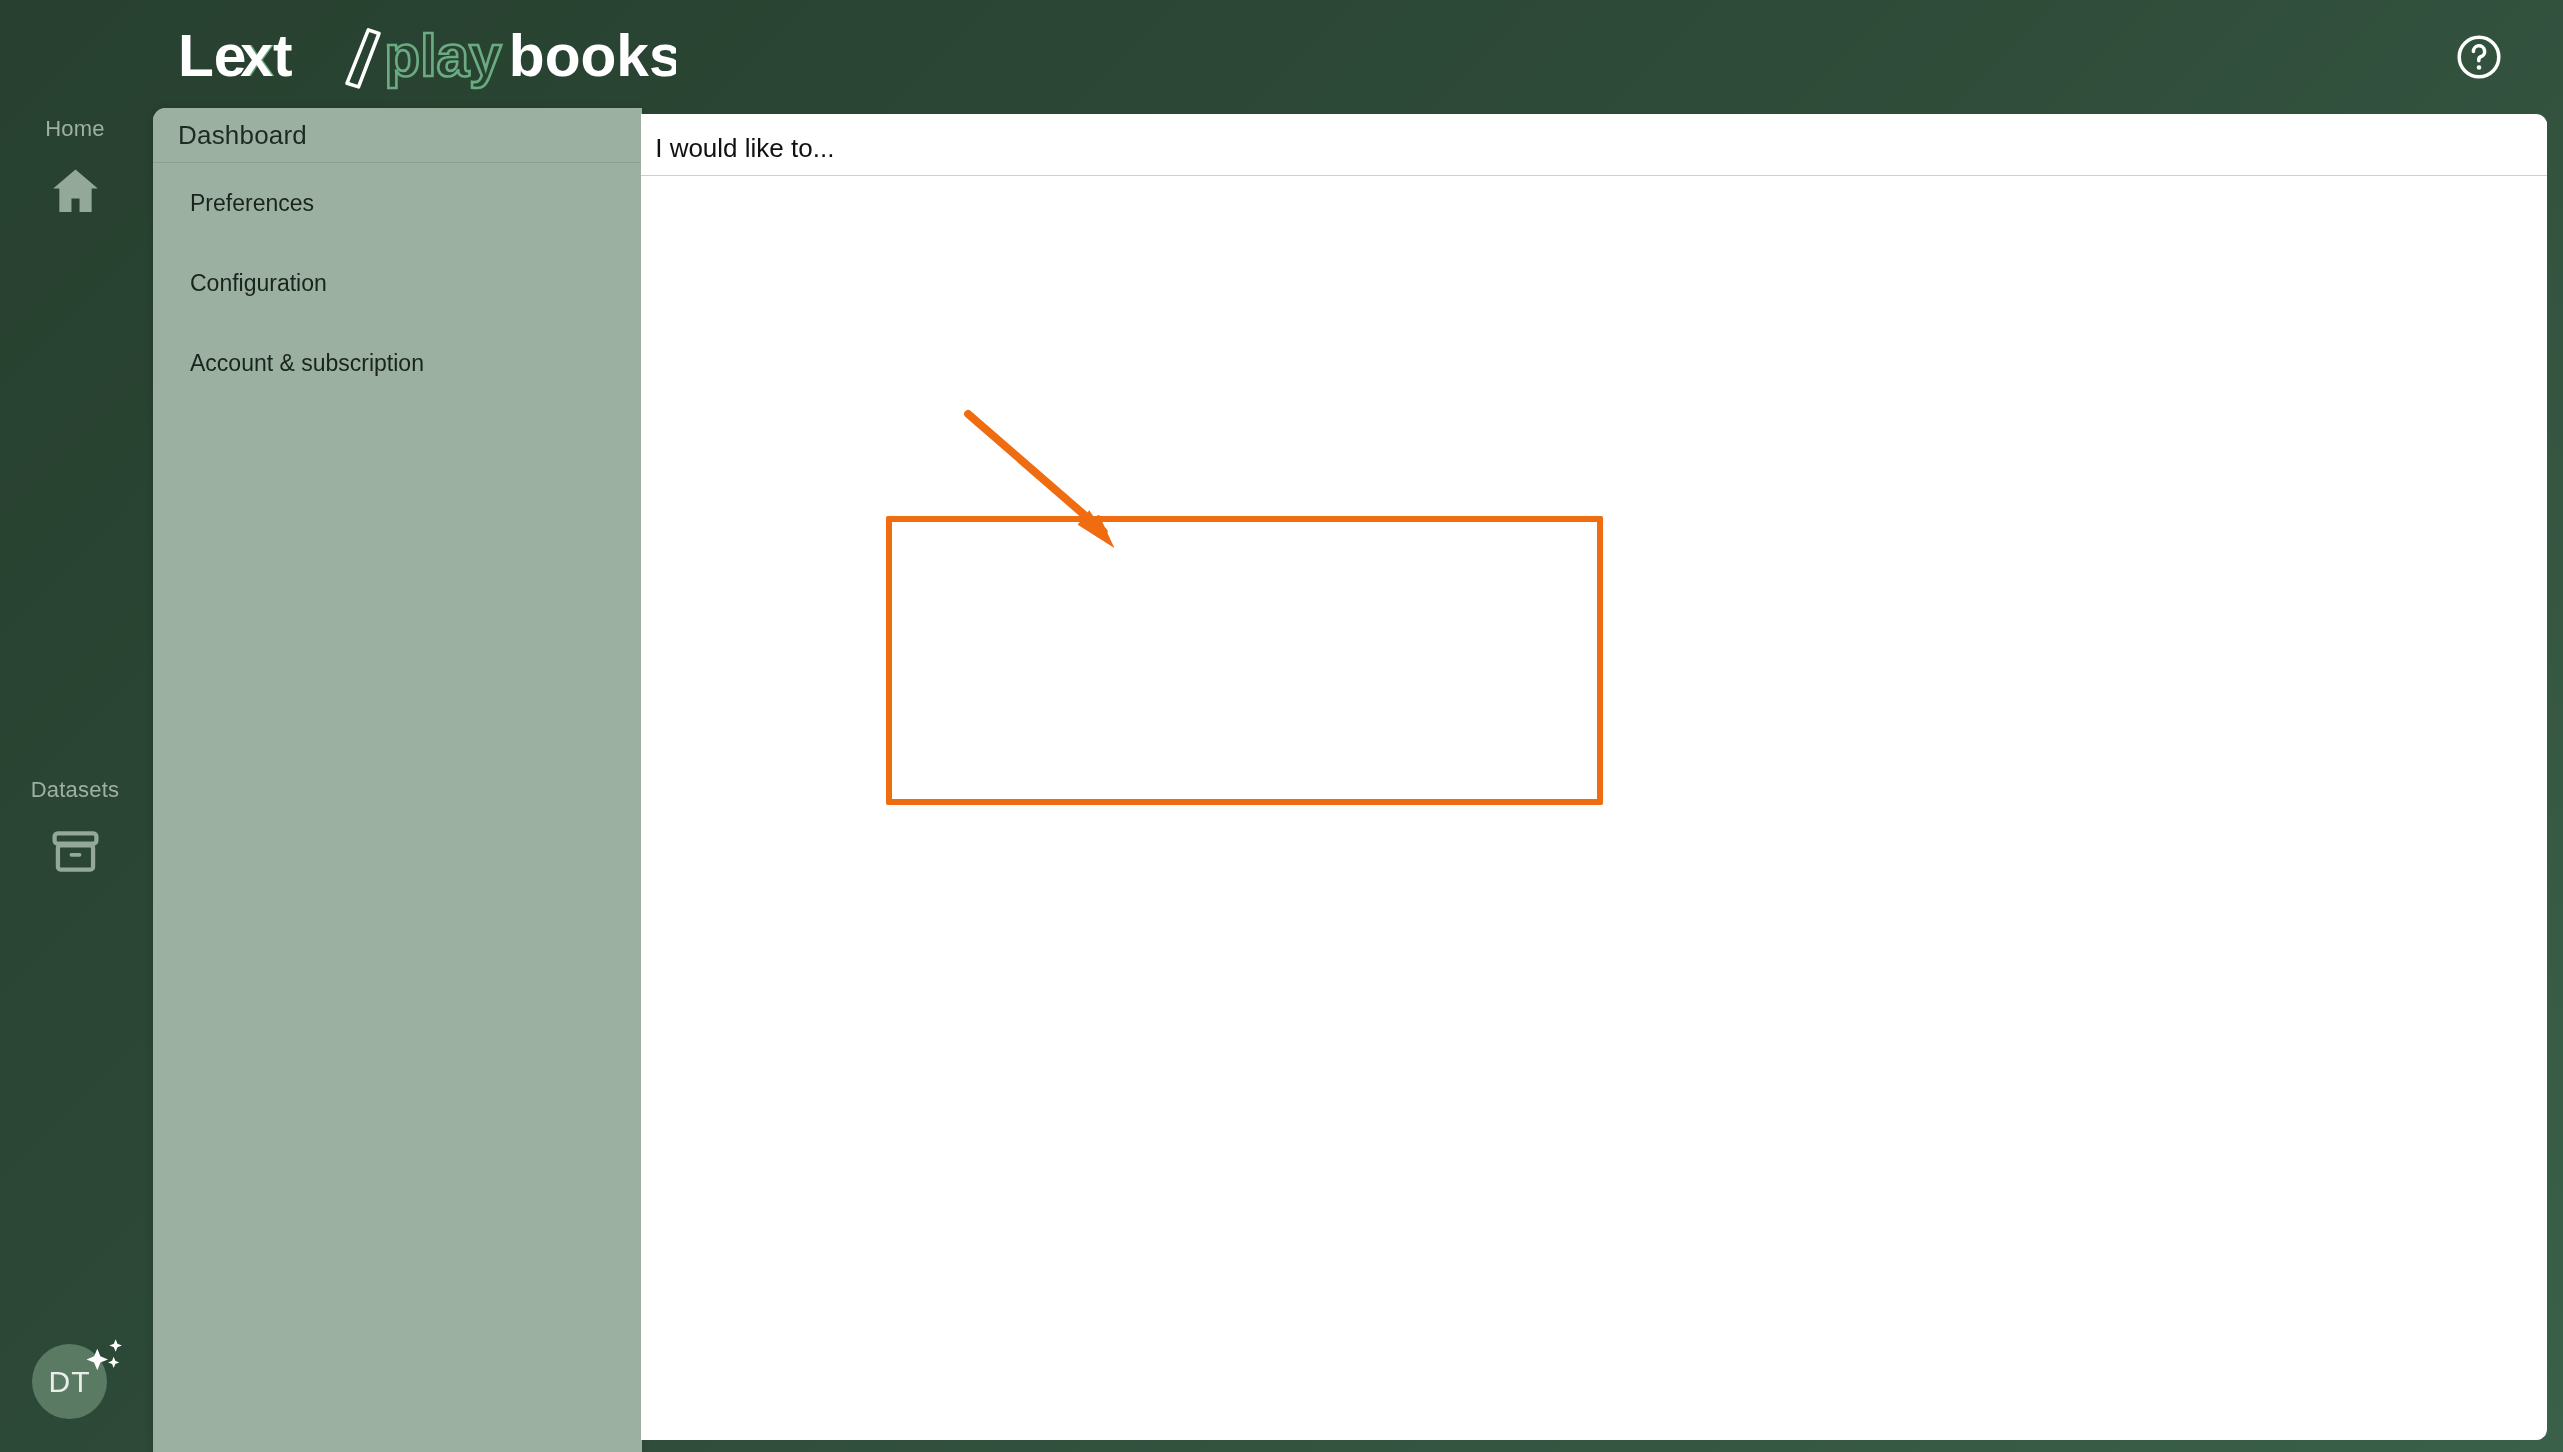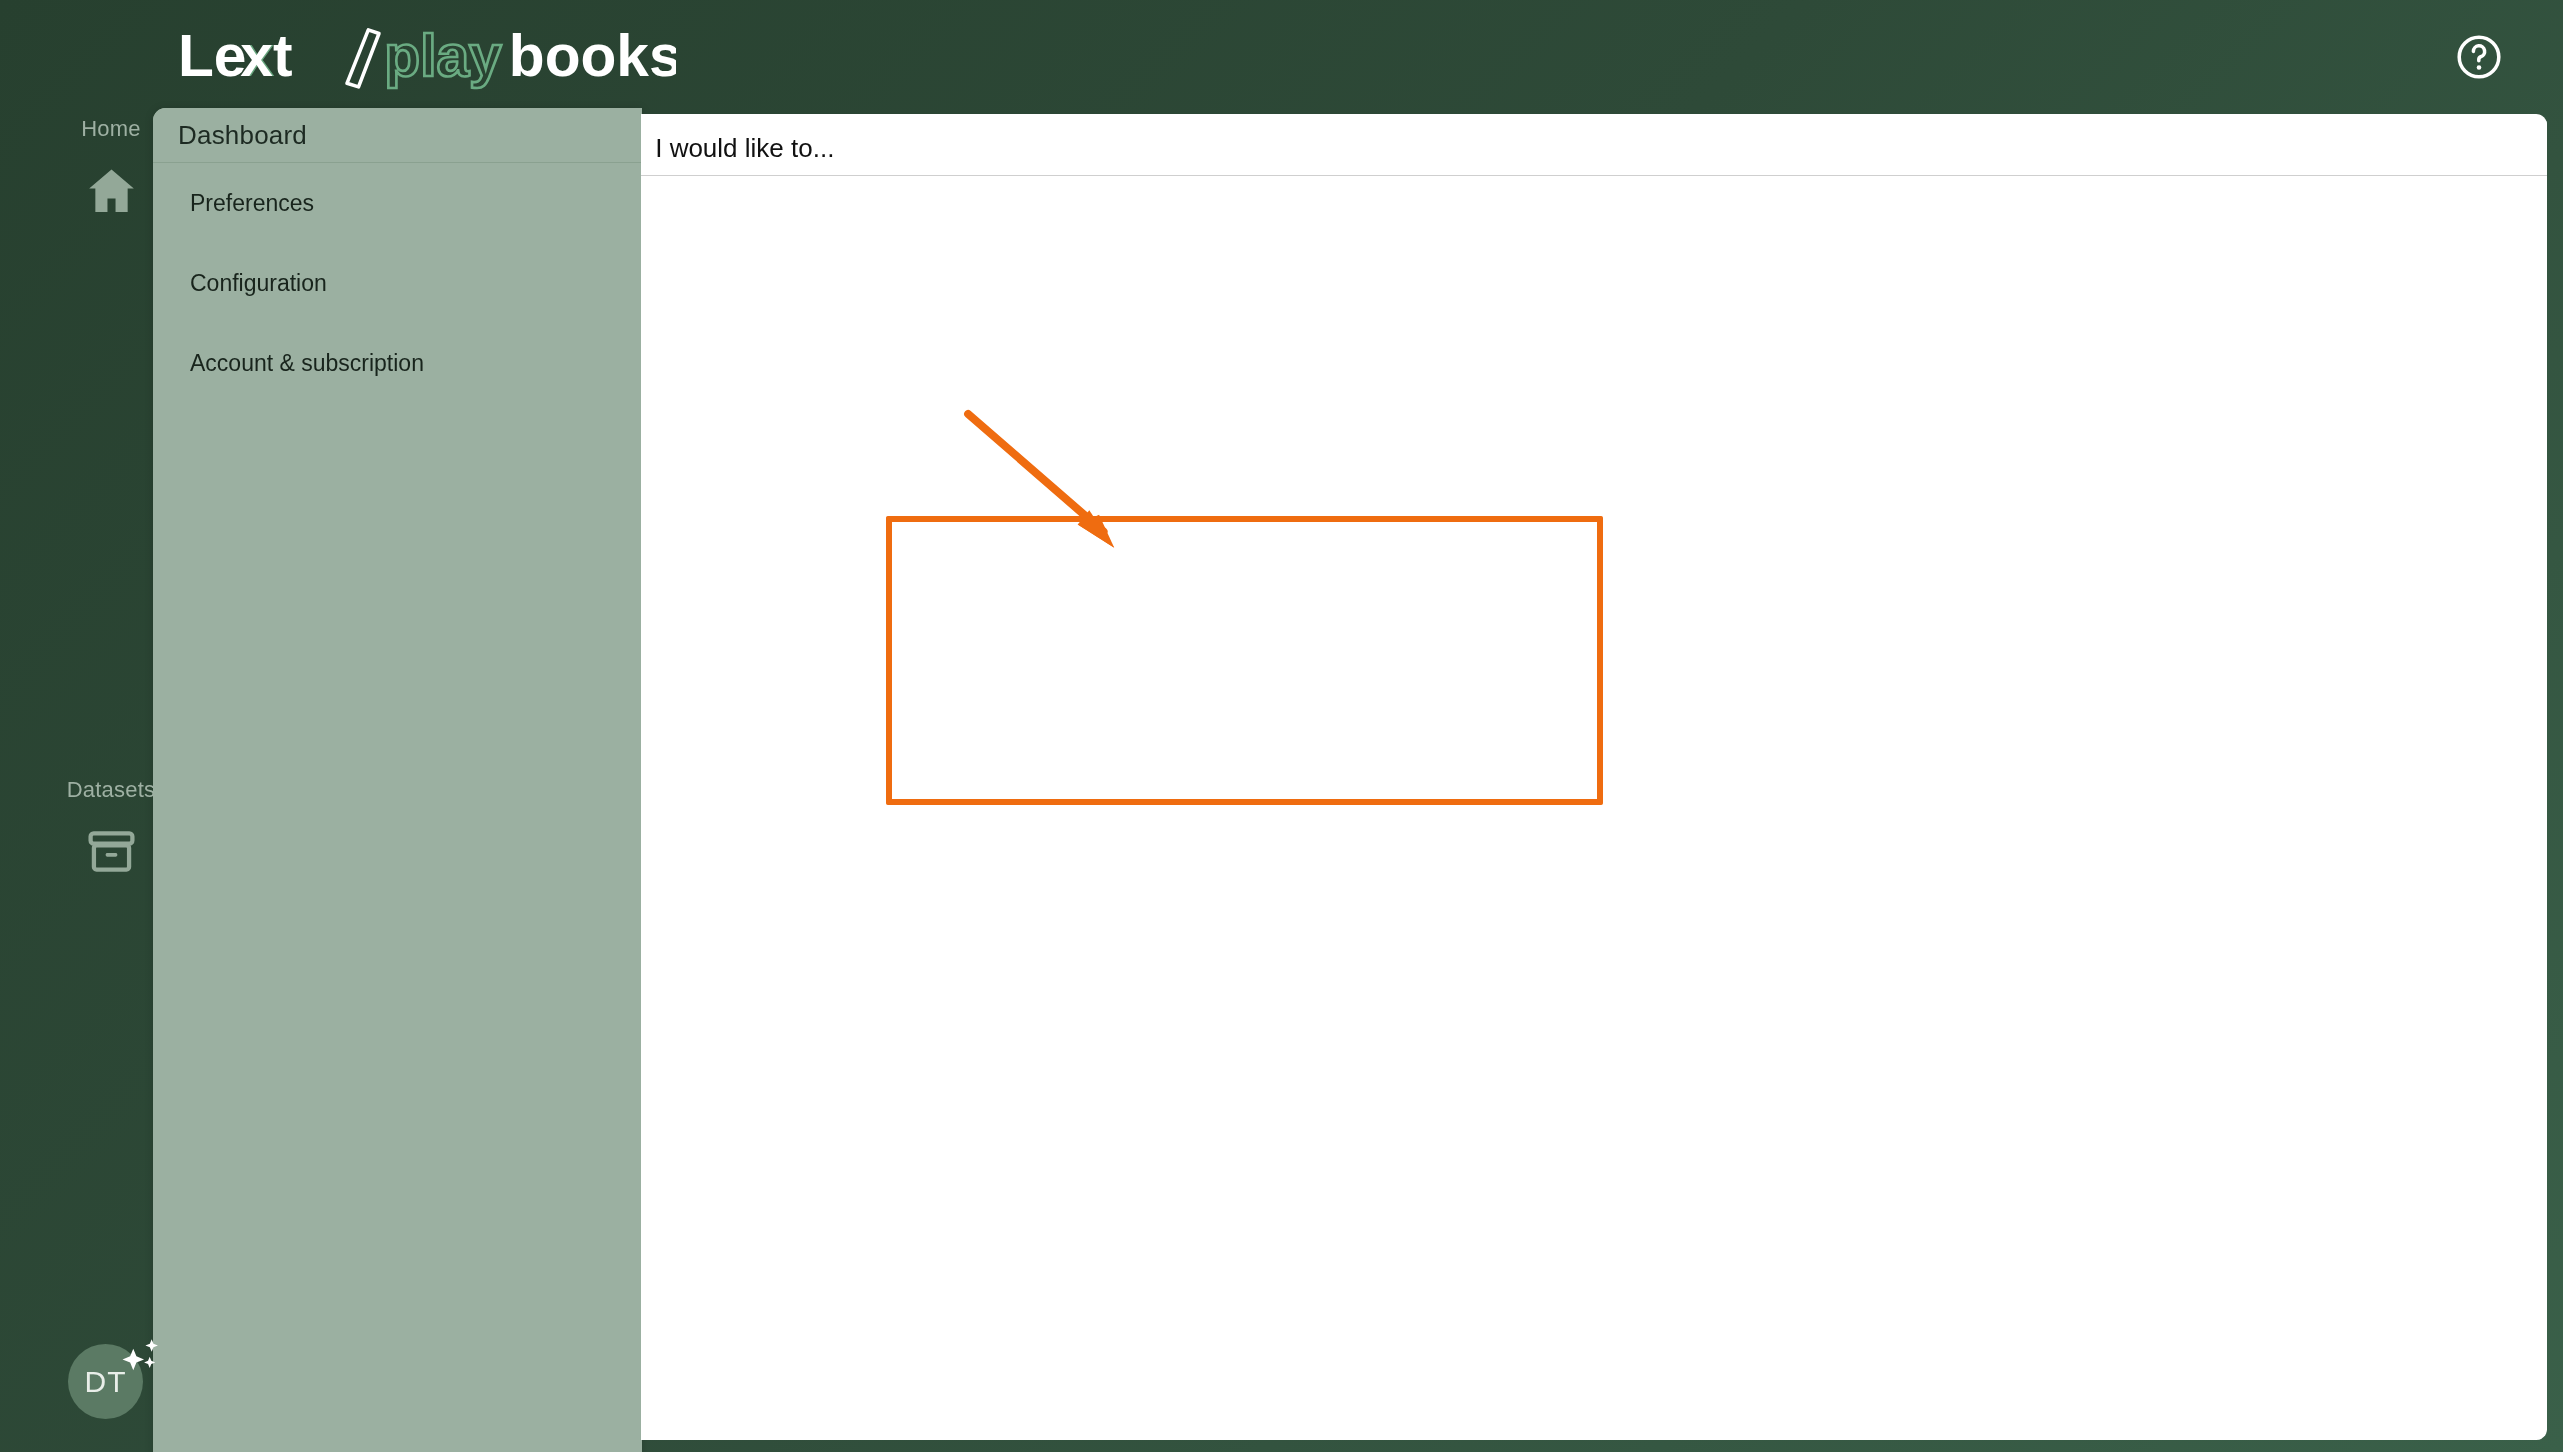--- a/index.html
+++ b/index.html
@@ -47,21 +47,20 @@
     cursor: pointer;
   }
 
   
   #rail {
     position: absolute;
     left: 0; top: 0;
     width: 150px; height: 1452px;
     background: transparent;
     z-index: 4;
-    margin-left: 36px;
   }
 
   .rail-item {
     position: absolute;
     left: 0;
     width: 150px;
     display: flex;
     flex-direction: column;
     align-items: center;
     cursor: pointer;

